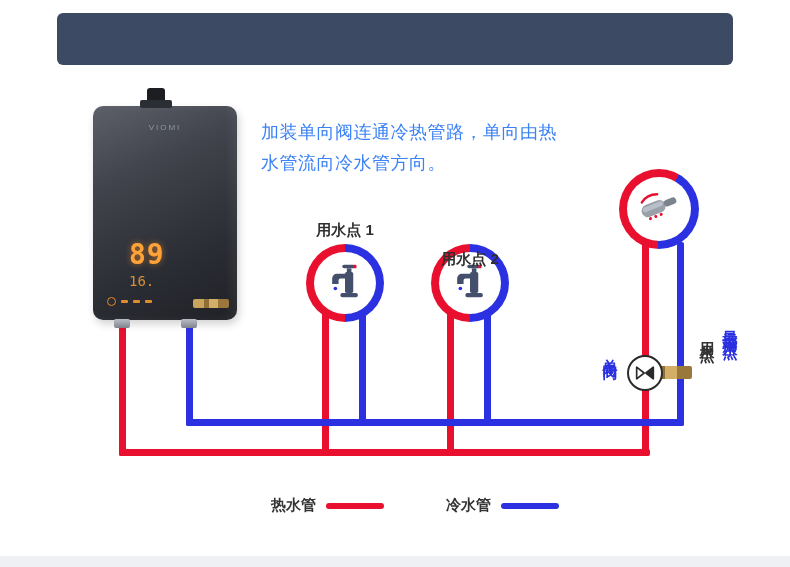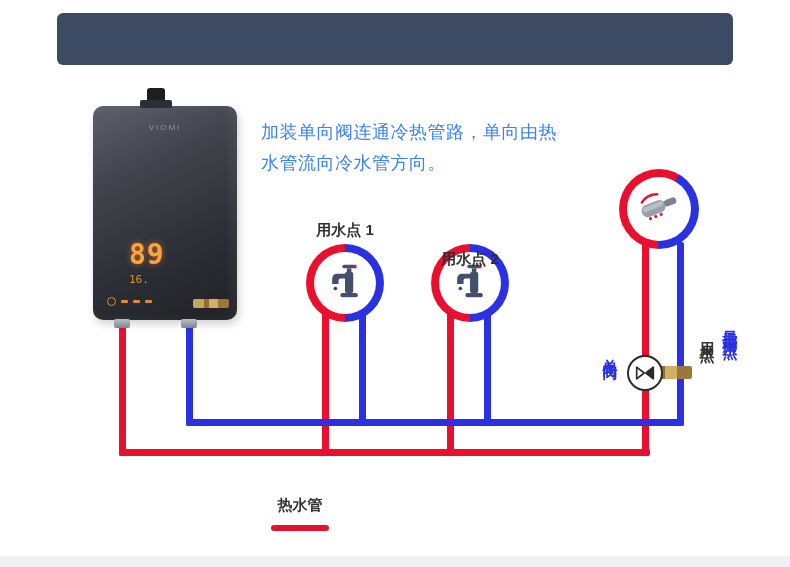--- a/index.html
+++ b/index.html
@@ -20,21 +20,21 @@
     box-shadow:inset -6px 0 10px rgba(255,255,255,.06), 2px 4px 8px rgba(0,0,0,.18); }
   .vent-pipe { position:absolute; left:54px; top:-18px; width:18px; height:13px;
     background:#1c1e22; border-radius:3px 3px 0 0; }
   .vent-collar { position:absolute; left:47px; top:-6px; width:32px; height:8px;
     background:#2b2e34; border-radius:2px; }
   .heater-brand { position:absolute; left:0; right:0; top:17px; text-align:center;
     font-size:8px; letter-spacing:2px; color:#8f97a2; }
   .heater-display { position:absolute; left:36px; top:132px; }
   .disp-value { font-family:"DejaVu Sans Mono",monospace; font-size:28px; font-weight:bold;
     color:#ffa23a; letter-spacing:1px; text-shadow:0 0 6px rgba(255,150,40,.55); }
-  .disp-sub { font-family:"DejaVu Sans Mono",monospace; font-size:11px; color:#d88f35; margin-top:2px; }
+  .disp-sub { font-family:"DejaVu Sans Mono",monospace; font-size:14px; color:#d88f35; margin-top:2px; }
   .ctrl-row { position:absolute; left:14px; bottom:14px; display:flex; align-items:center; gap:5px; }
   .flame-ring { width:9px; height:9px; border:1.5px solid #e08b2d; border-radius:50%; }
   .ctrl-dash { width:7px; height:3px; background:#e08b2d; border-radius:1px; }
   .brass-strip { position:absolute; right:8px; bottom:12px; width:36px; height:9px; border-radius:2px;
     background:linear-gradient(90deg,#c8a45c 0 30%,#8f6f35 30% 45%,#d2ae66 45% 70%,#9a783c 70% 100%); }
   .stub { position:absolute; width:16px; height:9px; z-index:3; border-radius:2px;
     background:linear-gradient(#b9bec6,#7e848d); }
 
   
   .desc { position:absolute; left:261px; top:117px; width:305px; font-size:18px;
@@ -169,19 +169,23 @@
     <svg width="30" height="30" viewBox="0 0 36 36">
       <path d="M8 11 L8 25 L17 18 Z" fill="none" stroke="#2b2b2b" stroke-width="2" stroke-linejoin="round"></path>
       <path d="M28 11 L28 25 L19 18 Z" fill="#2b2b2b" stroke="#2b2b2b" stroke-width="2" stroke-linejoin="round"></path>
     </svg>
   </div>
   <div class="vlabel blue-text" style="left:600px; top:347px;">单向阀</div>
 
   <div class="vlabel dark-text" style="left:697px; top:330px;">用水点 3</div>
   <div class="vlabel blue-text" style="left:720px; top:318px;">最远端用水点</div>
 
-  <div class="legend-item" style="left:271px; top:496px;flex-direction:column;">
+  <div class="legend-item" style="left:271px; top:496px;">
     <span class="legend-label">热水管</span>
     <span class="swatch hot"></span>
+  </div>
+  <div class="legend-item" style="left:446px; top:496px;">
+    <span class="legend-label">冷水管</span>
+    <span class="swatch cold"></span>
   </div>
 
   <div class="bottom-strip"></div>
 </div>
 
 </body></html>

